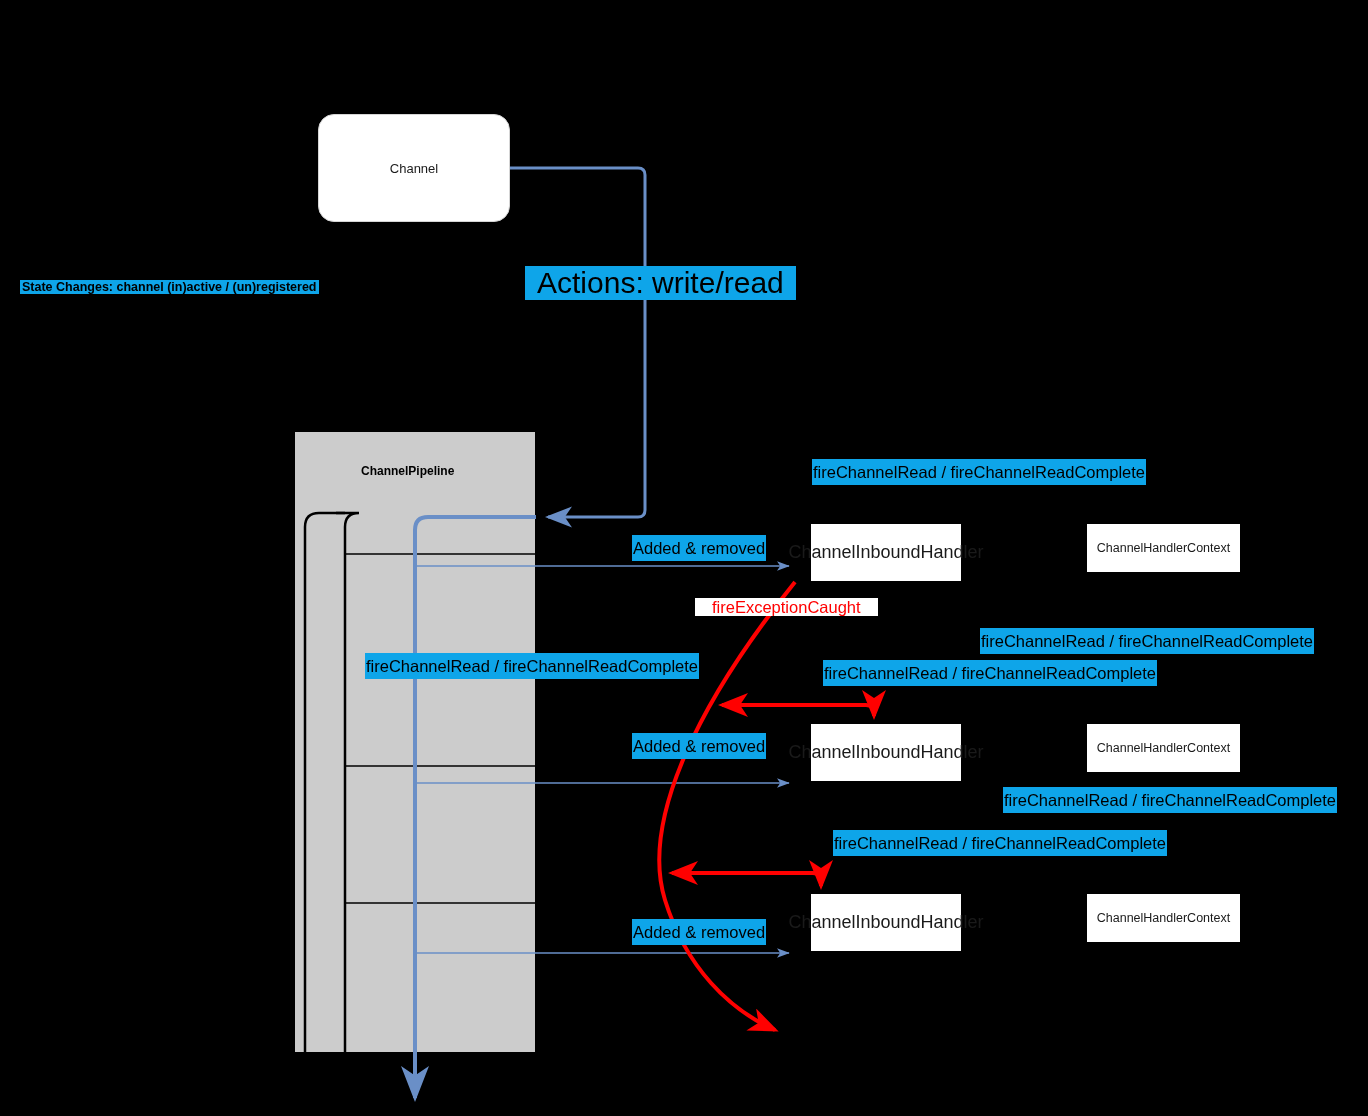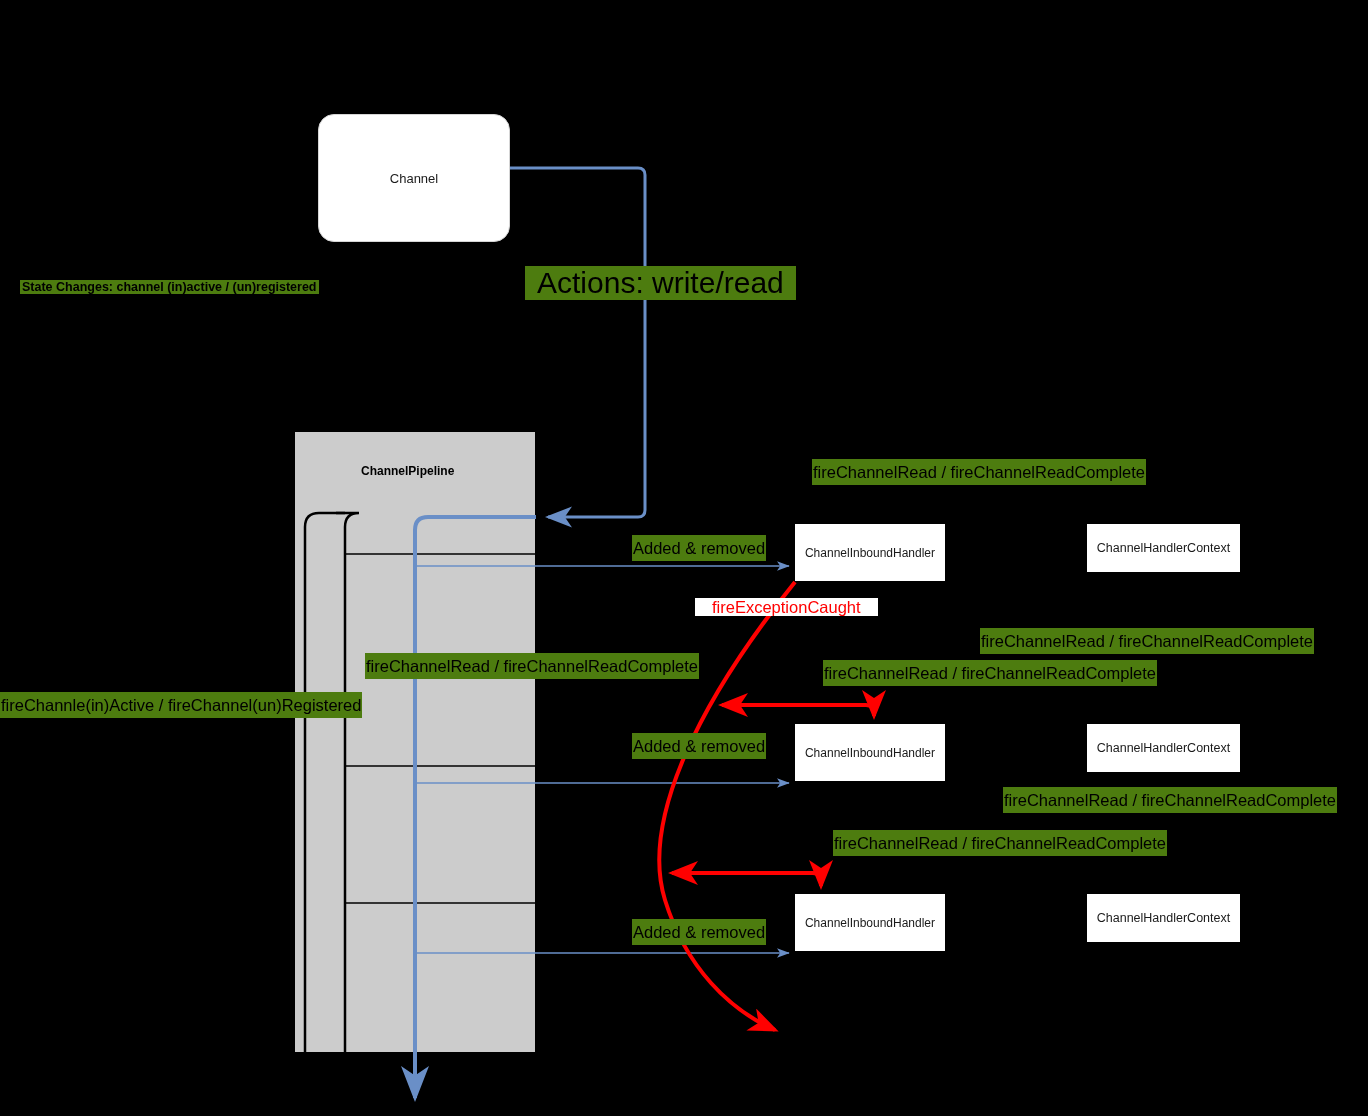--- a/index.html
+++ b/index.html
@@ -35,43 +35,44 @@
     justify-content: center;
     color: #1a1a1a;
     font-family: "Liberation Sans", sans-serif;
   }
   .channel-box {
     border-radius: 16px;
     border: 1px solid #d5d5d5;
     font-size: 13px;
   }
   .handler-box {
-    font-size: 12px;
+    font-size: 18px;
     border: none;
+    margin-left: 16px;
   }
   .ctx-box {
     font-size: 12.5px;
     border: none;
     text-align: right;
   }
   .pipeline-box {
     position: absolute;
     background: #cccccc;
     box-sizing: border-box;
   }
   .pipeline-title {
     position: absolute;
     font-size: 12px;
     font-weight: bold;
     color: #000000;
     white-space: nowrap;
   }
   .edge-label {
     position: absolute;
-    background: #4d7c0f;
+    background: #0ea5e9;
     color: #000000;
     white-space: nowrap;
     line-height: 1.12;
     font-family: "Liberation Sans", sans-serif;
   }
   .lbl-md { font-size: 16.5px; padding: 4px 1px; }
   .lbl-bold-sm { font-size: 12.5px; font-weight: bold; padding: 0 2px; }
   .lbl-xl { font-size: 30px; padding: 0 12px; }
   .lbl-red { color: #ff0000; font-size: 16.5px; padding: 0 17px; background: #ffffff; }
 </style>
@@ -114,21 +115,21 @@
 
     <path d="M795,582 C700,700 640,820 665,900 C686,968 730,1010 775,1030" fill="none" stroke="#ff0000" stroke-width="4" marker-end="url(#redArrow)"></path>
 
     <path d="M790,705 L722,705" fill="none" stroke="#ff0000" stroke-width="4" marker-end="url(#redArrow)"></path>
     <path d="M790,705 L866,705 Q874,705 874,713 L874,716" fill="none" stroke="#ff0000" stroke-width="4" marker-end="url(#redArrow)"></path>
 
     <path d="M750,873 L672,873" fill="none" stroke="#ff0000" stroke-width="4" marker-end="url(#redArrow)"></path>
     <path d="M750,873 L813,873 Q821,873 821,881 L821,886" fill="none" stroke="#ff0000" stroke-width="4" marker-end="url(#redArrow)"></path>
   </svg>
 
-  <div class="node-box channel-box" style="left:318px; top:114px; width:192px; height:128px;">
+  <div class="node-box channel-box" style="left:318px; top:114px; width:192px; height:108px;">
     <span>Channel</span>
   </div>
 
   <div class="node-box handler-box" style="left:795px; top:524px; width:150px; height:57px;">
     <span>ChannelInboundHandler</span>
   </div>
   <div class="node-box handler-box" style="left:795px; top:724px; width:150px; height:57px;">
     <span>ChannelInboundHandler</span>
   </div>
   <div class="node-box handler-box" style="left:795px; top:894px; width:150px; height:57px;">
@@ -154,21 +155,20 @@
   <div class="edge-label lbl-md" style="left:632px; top:535px;">Added &amp; removed</div>
 
   <div class="edge-label lbl-red" style="left:695px; top:598px;">fireExceptionCaught</div>
 
   <div class="edge-label lbl-md" style="left:980px; top:628px;">fireChannelRead / fireChannelReadComplete</div>
 
   <div class="edge-label lbl-md" style="left:823px; top:660px;">fireChannelRead / fireChannelReadComplete</div>
 
   <div class="edge-label lbl-md" style="left:365px; top:653px;">fireChannelRead / fireChannelReadComplete</div>
 
-  <div class="edge-label lbl-md" style="left:0px; top:692px;">fireChannle(in)Active / fireChannel(un)Registered</div>
 
   <div class="edge-label lbl-md" style="left:632px; top:733px;">Added &amp; removed</div>
 
   <div class="edge-label lbl-md" style="left:1003px; top:787px;">fireChannelRead / fireChannelReadComplete</div>
 
   <div class="edge-label lbl-md" style="left:833px; top:830px;">fireChannelRead / fireChannelReadComplete</div>
 
   <div class="edge-label lbl-md" style="left:632px; top:919px;">Added &amp; removed</div>
 
 </div>

